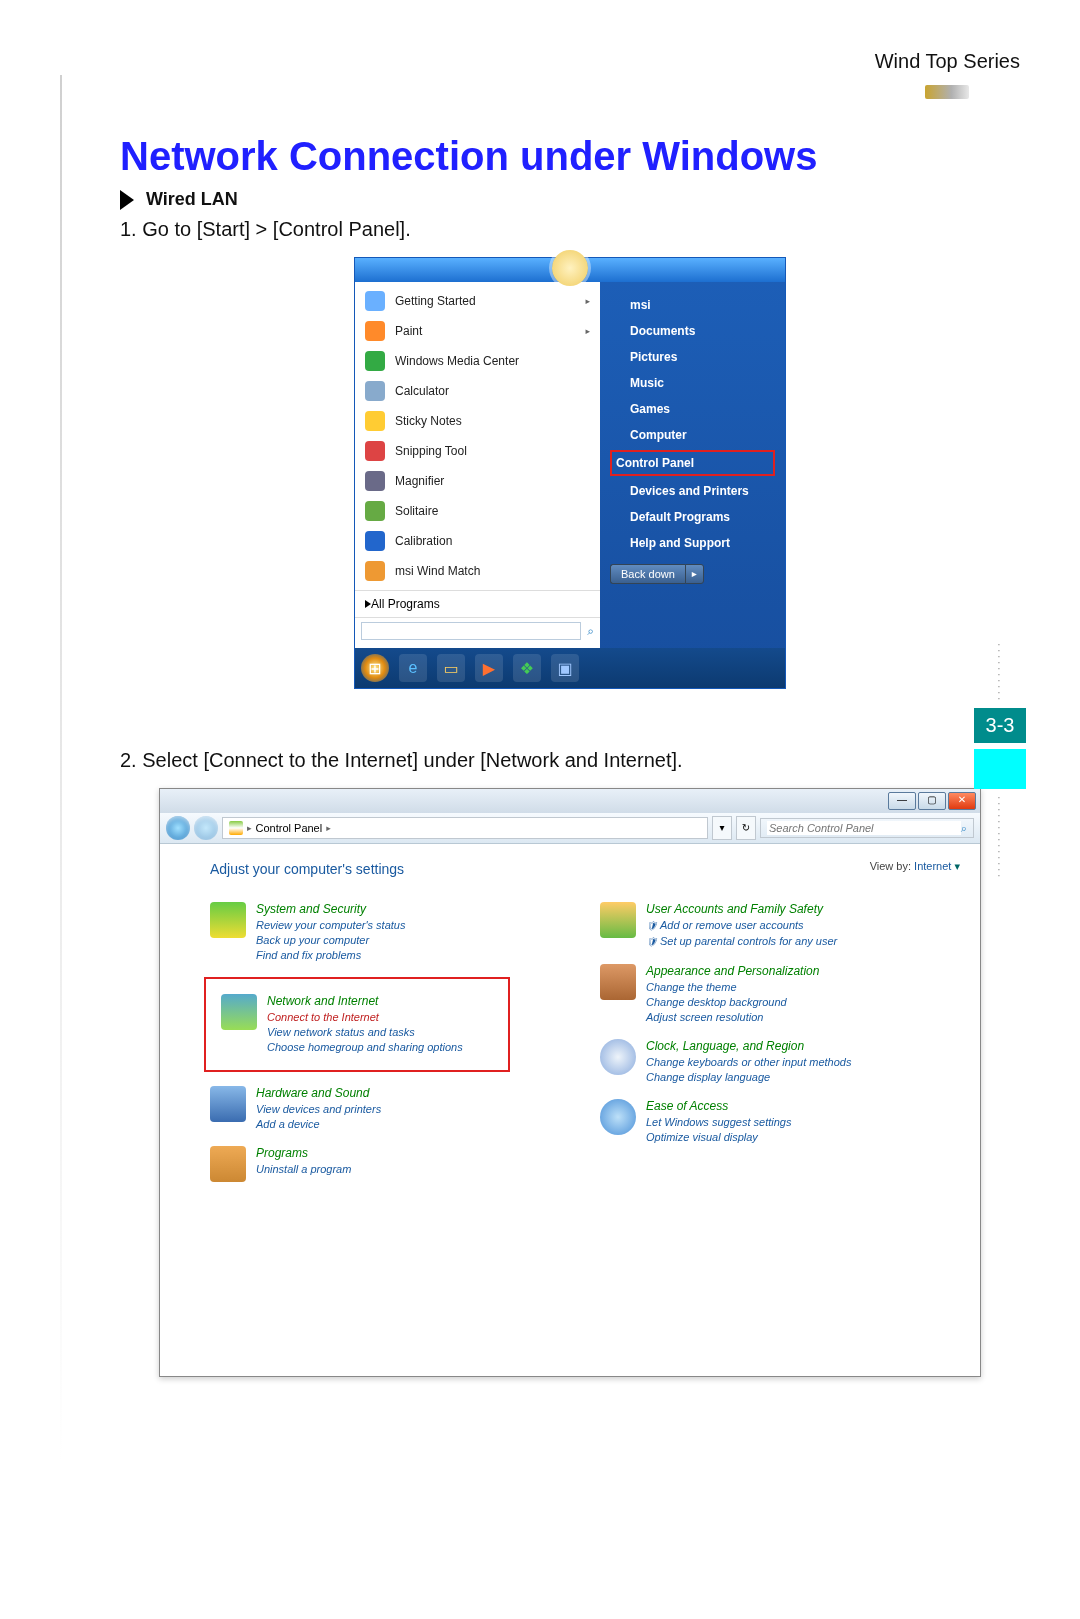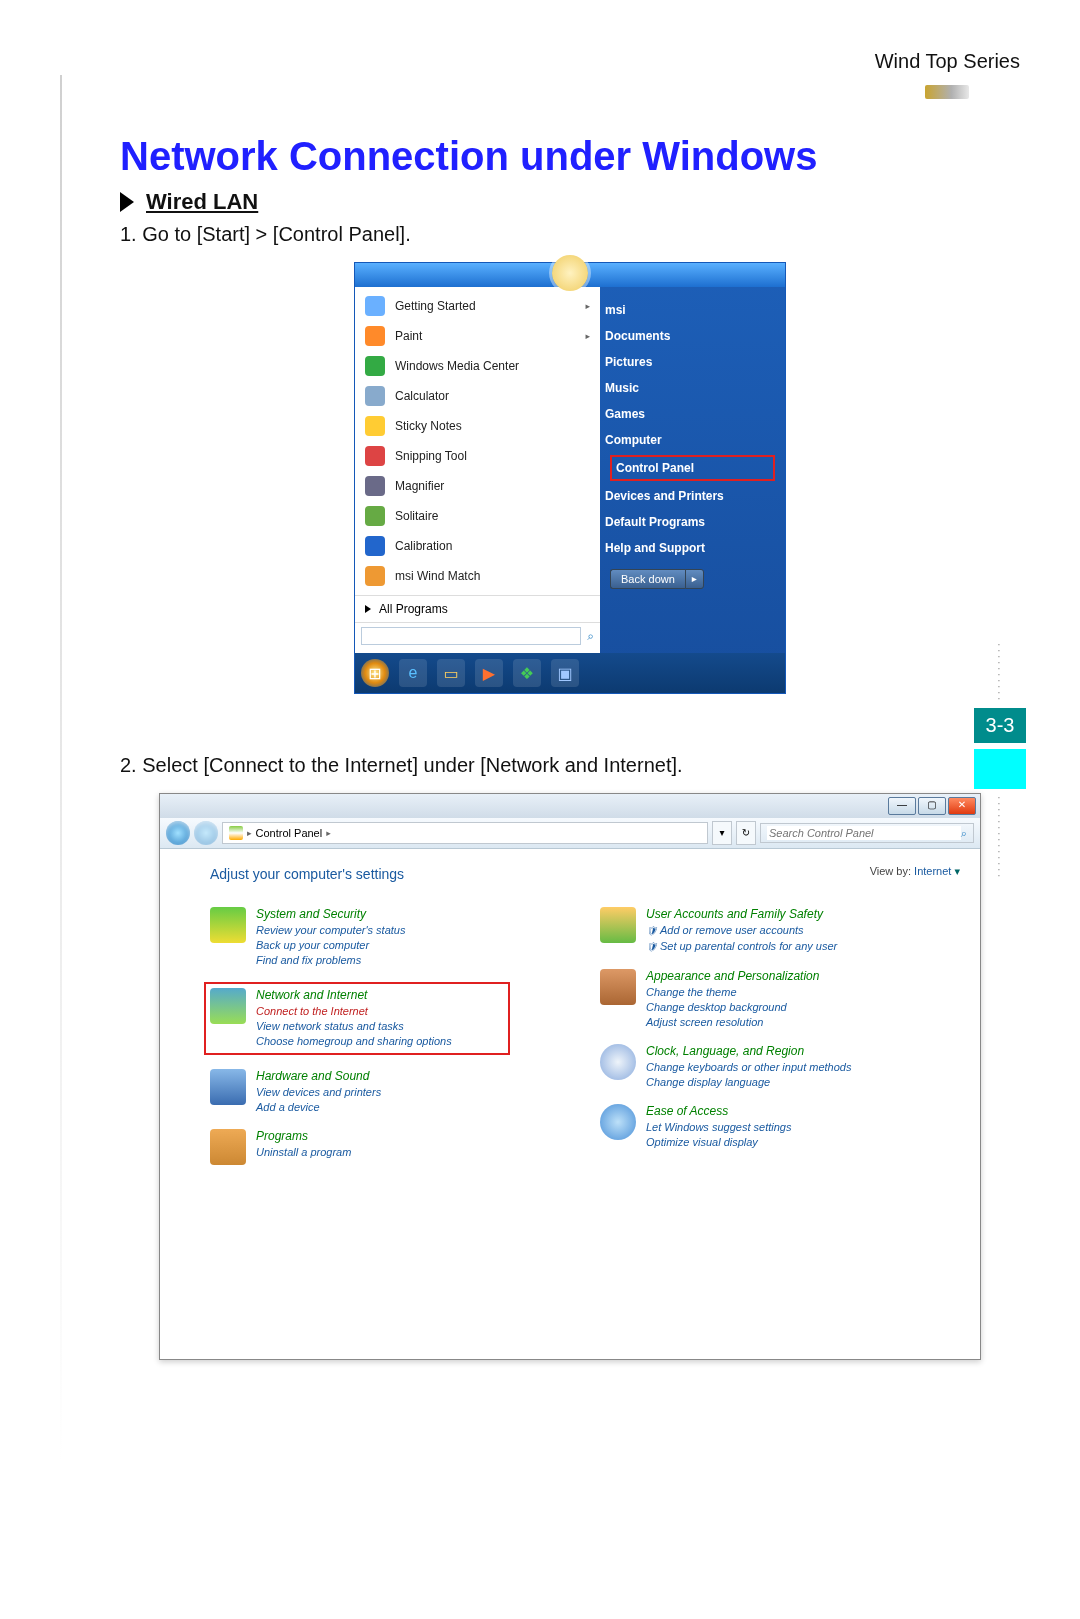--- a/index.html
+++ b/index.html
@@ -58,24 +58,23 @@
     gap: 12px;
     margin-top: 8px;
   }
   .arrow-right {
     width: 0; height: 0;
     border-top: 10px solid transparent;
     border-bottom: 10px solid transparent;
     border-left: 14px solid #000;
   }
   .sub-title {
-    font-size: 22px;
+    font-size: 18px;
     font-weight: bold;
     color: #111;
-    text-decoration: underline;
   }
   .step {
     font-size: 20px;
     color: #111;
     margin: 8px 0 16px 0;
   }
 
   
   .side-tab {
     position: absolute;
@@ -133,30 +132,30 @@
     display:flex; align-items:center; gap:10px;
     padding:5px 10px; font-size:12px; color:#222;
     cursor:pointer;
   }
   .sm-ic { width:20px; height:20px; border-radius:4px; flex-shrink:0; }
   .sm-right {
     flex:1; padding:10px 0 10px 0;
   }
   .sm-r-item {
     font-size:12px; color:#fff; font-weight:bold;
-    padding:6px 5px; cursor:pointer;
+    padding:6px 30px; cursor:pointer;
   }
   .sm-r-item.hl {
     border:2px solid #e02020;
     margin:2px 10px;
     padding:4px 4px;
   }
   .sm-allprog {
     border-top:1px solid #ddd; margin-top:4px;
-    display:flex; align-items:center; gap:8px;
+    display:flex; align-items:center; 
     padding:6px 10px; font-size:12px; cursor:pointer;
   }
   .sm-allprog .tri { border-left:6px solid #000; border-top:4px solid transparent; border-bottom:4px solid transparent; }
   .sm-search {
     display:flex; align-items:center; gap:6px;
     border-top:1px solid #ddd; padding:4px 6px;
   }
   .sm-search input {
     flex:1; border:1px solid #bcd; font-size:11px; padding:2px 4px;
   }
@@ -256,21 +255,21 @@
     display:flex; gap:10px; margin-bottom:14px;
   }
   .cp-cat-ico {
     width:36px; height:36px; flex-shrink:0; border-radius:4px;
   }
   .cp-cat-txt { font-size:11px; }
   .cp-cat-title { color:#008000; font-size:12px; margin-bottom:2px; }
   .cp-cat-link { color:#1a5aa0; display:block; line-height:15px; cursor:pointer; }
   .cp-cat-link.sub::before { content:"🛡 "; font-size:9px; }
   .cp-cat.hl {
-    border:2px solid #e02020; padding:4px; margin-left:-6px; margin-right:60px;
+    border:2px solid #e02020; padding:15px; margin-left:-6px; margin-right:60px;
   }
   .cp-cat.hl .cp-cat-link.redlink { color:#c02020; }
 
   
   .ic-sec { background:linear-gradient(#66cc44,#eedd33); }
   .ic-net { background:linear-gradient(#55aacc,#99dd55); }
   .ic-hw  { background:linear-gradient(#88b8e8,#3a6cb0); }
   .ic-prog{ background:linear-gradient(#eeaa55,#cc8833); }
   .ic-user{ background:linear-gradient(#ffcc66,#66bb44); }
   .ic-app { background:linear-gradient(#dd9966,#aa6633); }

